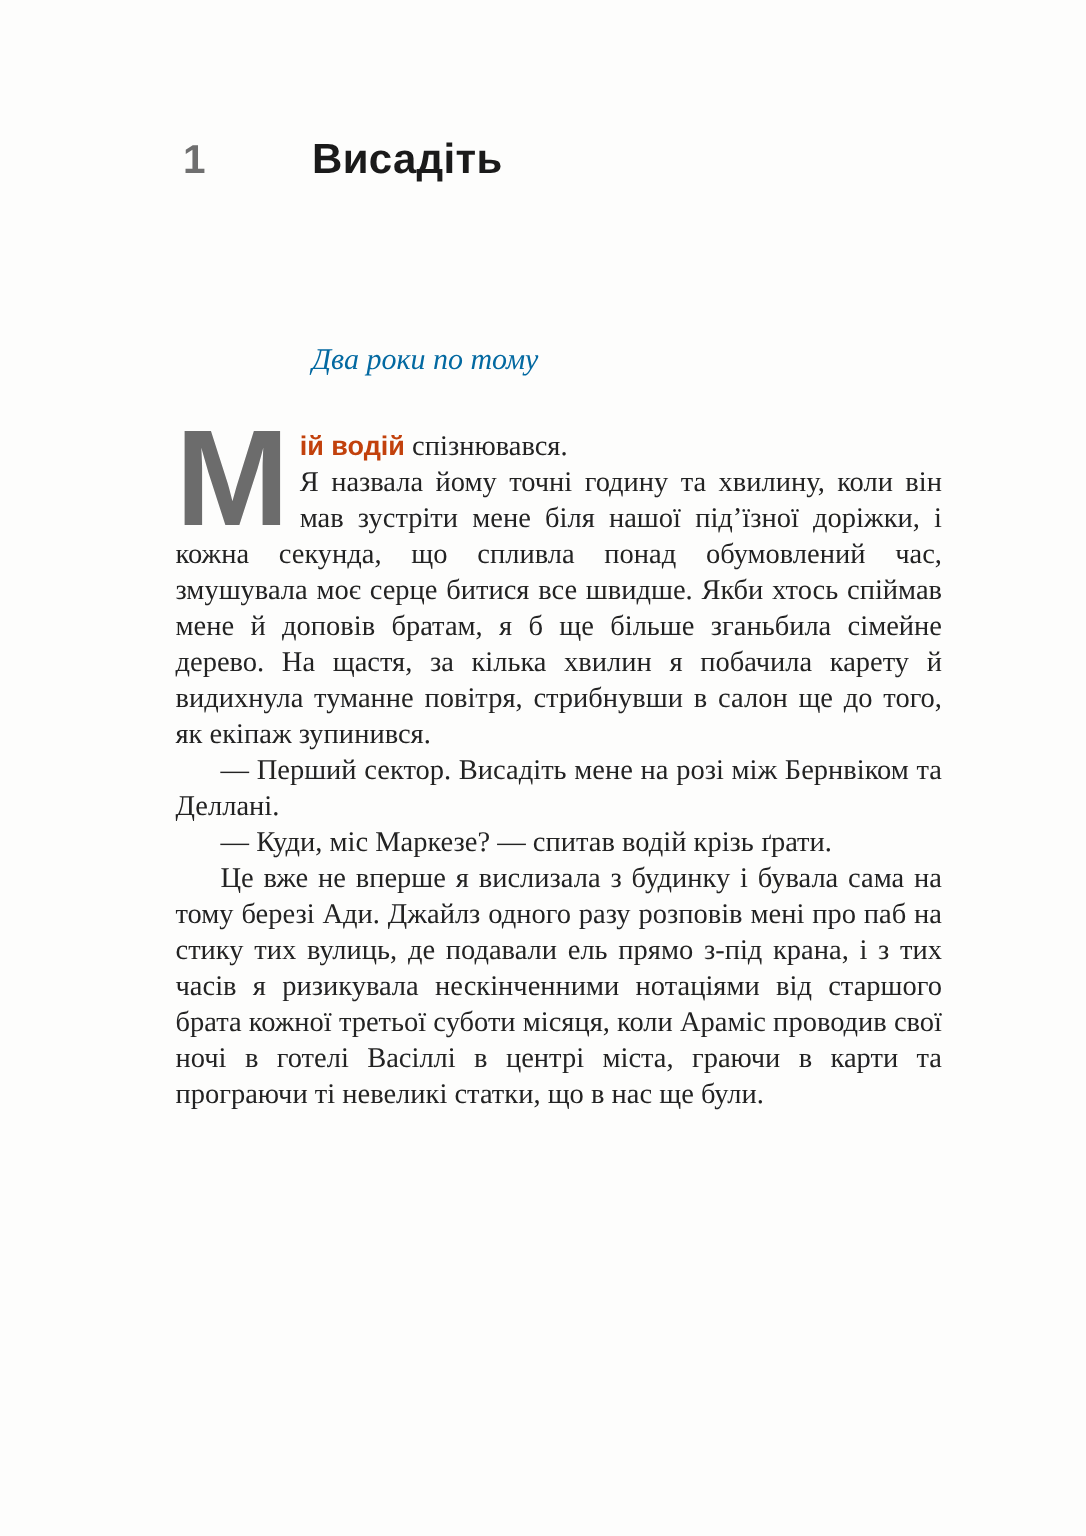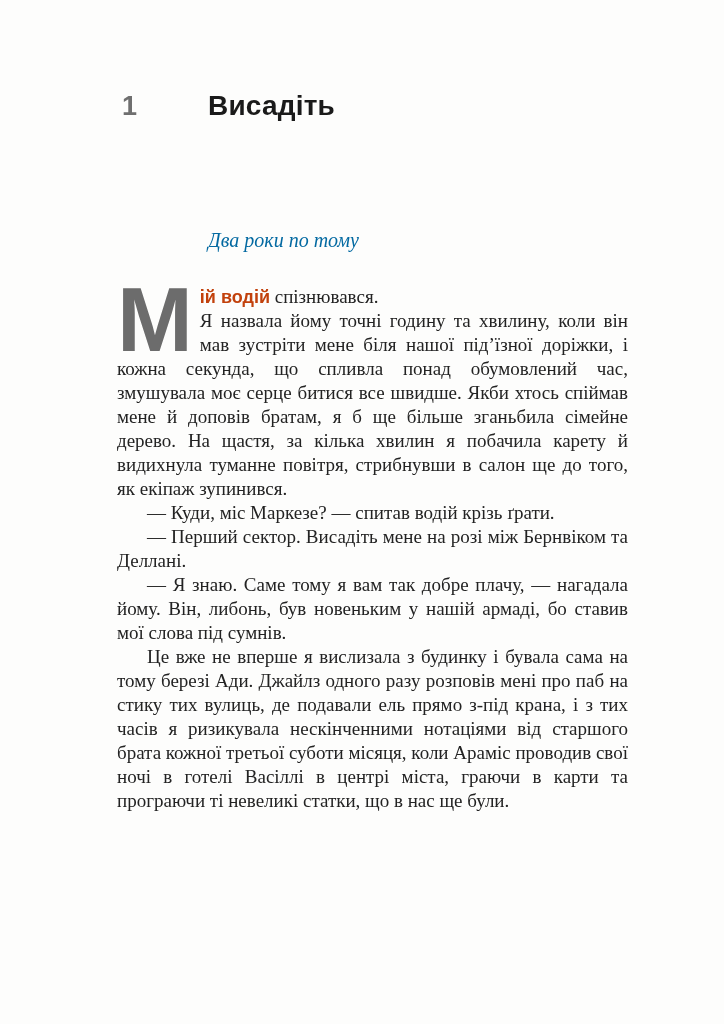--- a/index.html
+++ b/index.html
@@ -92,19 +92,18 @@
     <h1 class="chapter-title">Висадіть</h1>
   </header>
 
   <p class="epigraph">Два роки по тому</p>
 
   <div class="prose" id="prose">
     <span class="dropcap">М</span>
 
   <p class=""><span class="lead-bold">ій водій</span> спізнювався.</p>
       <p class="">Я назвала йому точні годину та хвилину, коли він мав зустріти мене біля нашої під’їзної доріжки, і кожна секунда, що спливла понад обумовлений час, змушувала моє серце битися все швидше. Якби хтось спіймав мене й доповів братам, я б ще більше зганьбила сімейне дерево. На щастя, за кілька хвилин я побачила карету й видихнула туманне повітря, стрибнувши в салон ще до того, як екіпаж зупинився.</p>
+      <p class="indent">— Перший сектор. Висадіть мене на розі між Бернвіком та Деллані.</p>
       <p class="indent">— Куди, міс Маркезе? — спитав водій крізь ґрати.</p>
-      <p class="indent">— Перший сектор. Висадіть мене на розі між Бернвіком та Деллані.</p>
-      <p class="indent">— Я знаю. Саме тому я вам так добре плачу, — нагадала йому. Він, либонь, був новеньким у нашій армаді, бо ставив мої слова під сумнів.</p>
       <p class="indent">Це вже не вперше я вислизала з будинку і бувала сама на тому березі Ади. Джайлз одного разу розповів мені про паб на стику тих вулиць, де подавали ель прямо з-під крана, і з тих часів я ризикувала нескінченними нотаціями від старшого брата кожної третьої суботи місяця, коли Араміс проводив свої ночі в готелі Васіллі в центрі міста, граючи в карти та програючи ті невеликі статки, що в нас ще були.</p>
     </div>
 
 </div>
 
 </body></html>

